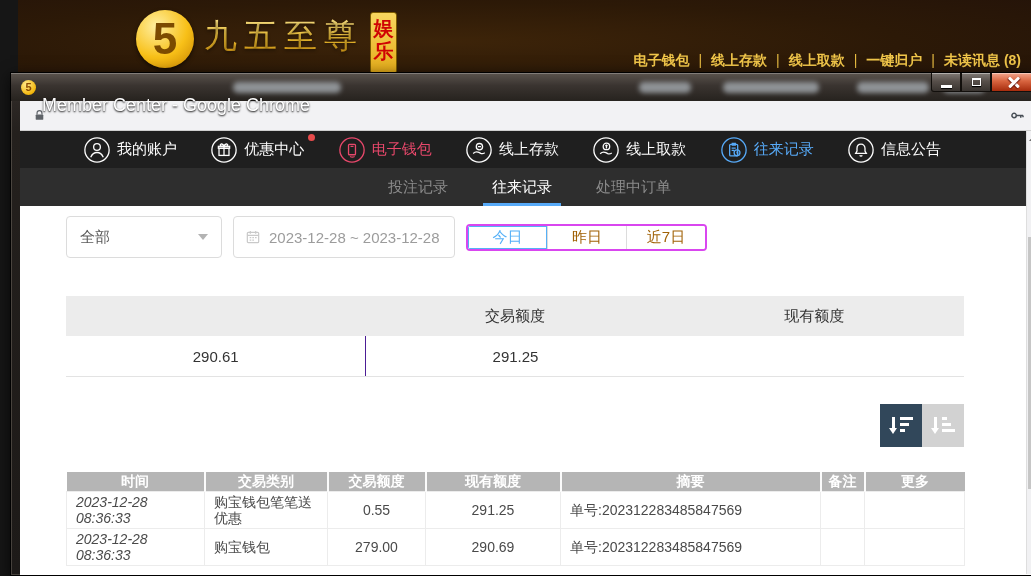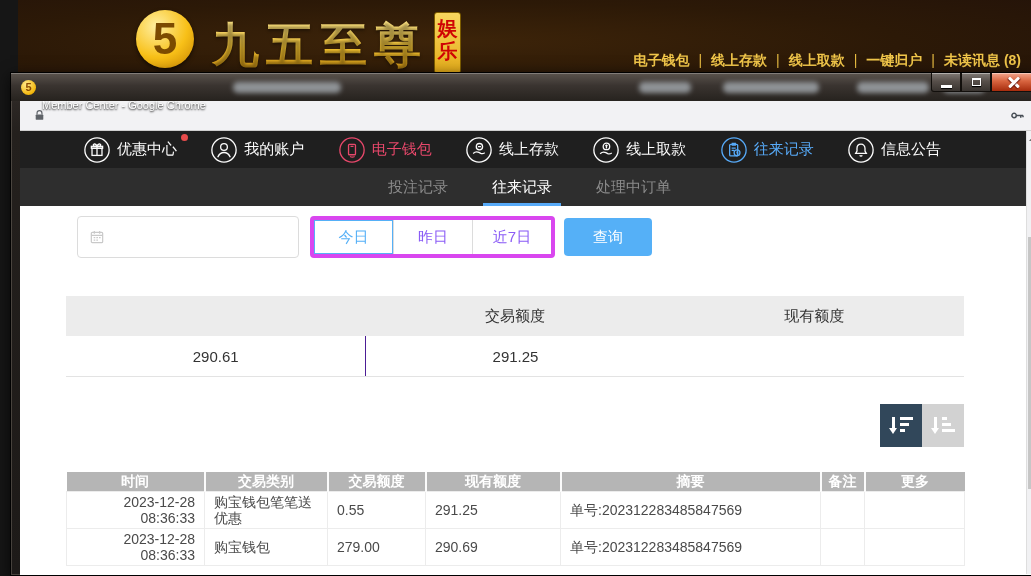--- a/index.html
+++ b/index.html
@@ -7,21 +7,21 @@
   body { position:relative; background:#161616; font-family:"Liberation Sans","DejaVu Sans",sans-serif; }
 
   
   .site-top { position:absolute; left:18px; top:0; right:0; height:92px;
     background:radial-gradient(ellipse at 42% 45%, #3d2409 0%, #2c1907 55%, #241309 100%); }
   .logo-wrap { position:absolute; left:118px; top:2px; display:flex; align-items:flex-start; }
   .logo-circle { width:58px; height:58px; margin-top:8px; border-radius:50%;
     background:radial-gradient(circle at 35% 28%, #ffefa0, #f8c018 55%, #c68200);
     color:#7c4b00; font-size:44px; font-weight:bold; display:flex; align-items:center; justify-content:center;
     box-shadow:0 2px 4px rgba(0,0,0,.6); }
-  .logo-title { font-size:47px; font-weight:bold; letter-spacing:7px; margin:12px 0 0 18px;
+  .logo-title { font-size:33px; font-weight:normal; letter-spacing:7px; margin:12px 0 0 10px;
     background:linear-gradient(#ffec9a, #f6c431 55%, #c8880a);
     -webkit-background-clip:text; background-clip:text; color:transparent;
     text-shadow:0 2px 3px rgba(0,0,0,.35); }
   .logo-badge { width:27px; margin:10px 0 0 6px; padding:4px 0 10px 0;
     background:linear-gradient(#f8d75f,#e5ac19); border:1px solid #7c5c00; border-radius:3px;
     color:#cf0404; font-weight:bold; font-size:20px; line-height:23px; text-align:center;
     word-break:break-all; }
   .top-links { position:absolute; right:10px; top:52px; display:flex; align-items:center;
     color:#f1c64a; font-size:14px; font-weight:bold; }
   .top-links .lnk { cursor:pointer; }
@@ -29,21 +29,21 @@
 
   
   .chrome-window { position:absolute; left:10px; top:72px; width:1030px; height:504px;
     background:linear-gradient(#4d4642,#2c2724 30px,#24201d 60px,#1d1a18); border:1px solid #000;
     box-shadow:inset 0 0 0 1px rgba(150,140,130,.35), 0 4px 14px rgba(0,0,0,.7); }
   .titlebar { height:28px; position:relative; display:flex; align-items:center; padding-left:10px;
     background:linear-gradient(#5a534d,#3a3430 45%,#282420 95%); box-shadow:inset 0 1px 0 rgba(255,255,255,.25); }
   .favicon { width:15px; height:15px; border-radius:50%; flex:0 0 15px;
     background:radial-gradient(circle at 35% 30%, #ffe98c, #f2b60c 70%, #c78400);
     color:#8a4a00; font-size:11px; font-weight:bold; line-height:15px; text-align:center; margin-right:6px; }
-  .win-title { color:#fff; font-size:11px; text-shadow:0 1px 2px #000; white-space:nowrap;margin-top:36px; }
+  .win-title { color:#fff; font-size:18px; text-shadow:0 1px 2px #000; white-space:nowrap;margin-top:36px; }
   .blur-blob { position:absolute; top:9px; height:11px; border-radius:5px; background:#b4bcc3;
     opacity:.7; filter:blur(2.5px); }
   .bb1{left:222px;width:108px;} .bb2{left:628px;width:52px;} .bb3{left:712px;width:96px;}
   .bb4{left:846px;width:72px;} .bb5{left:932px;width:42px;}
   .win-buttons { position:absolute; right:3px; top:0; display:flex; }
   .wbtn { width:30px; height:19px; border:1px solid #120f0c; border-top:none; cursor:pointer;
     display:flex; align-items:center; justify-content:center;
     background:linear-gradient(#817b76,#574f4a 45%,#393430);
     box-shadow:inset 0 1px 0 rgba(255,255,255,.4); }
   .wbtn.min  { border-radius:0 0 0 3px; }
@@ -85,24 +85,24 @@
 
   .content { padding:10px 0 0 46px; }
 
   .filter-row { display:flex; align-items:center; }
   .select { width:156px; height:42px; border:1px solid #dcdcdc; border-radius:4px; background:#fff;
     display:flex; align-items:center; padding:0 13px; color:#5a5a5a; font-size:15px; cursor:pointer; }
   .caret { margin-left:auto; width:0; height:0; border-left:5px solid transparent;
     border-right:5px solid transparent; border-top:6px solid #b3b3b3; }
   .date-box { margin-left:11px; width:222px; height:42px; border:1px solid #dcdcdc; border-radius:4px;
     display:flex; align-items:center; padding:0 11px; gap:8px; color:#9c9c9c; font-size:15px; cursor:pointer; }
-  .btn-group { margin-left:11px; display:flex; height:42px; border:4px solid #d946ef; border-radius:4px;
+  .btn-group { margin-left:11px; display:flex; height:27px; border:2px solid #d946ef; border-radius:4px;
     overflow:hidden; background:#fff; }
   .qbtn { width:79px; display:flex; align-items:center; justify-content:center; font-size:15px;
-    color:#8b5cf6; cursor:pointer; background:#fff; }
+    color:#a16207; cursor:pointer; background:#fff; }
   .qbtn + .qbtn { border-left:1px solid #dcdcdc; }
   .qbtn.active { color:#55b0f7; outline:1px solid #55b0f7; outline-offset:-1px; }
   .search-btn { margin-left:9px; width:88px; height:38px; border:none; border-radius:4px;
     background:#55b0f7; color:#fff; font-size:15px; cursor:pointer; }
 
   .summary { margin-top:38px; width:898px; font-size:15px; color:#333; }
   .sum-header, .sum-row { display:grid; grid-template-columns:1fr 1fr 1fr; }
   .sum-header { background:#ececec; height:40px; }
   .sum-header div, .sum-row div { display:flex; align-items:center; justify-content:center; }
   .sum-row { height:41px; border-bottom:1px solid #e3e3e3; background:#fff; }
@@ -119,22 +119,22 @@
   .sico .bar { position:absolute; left:11px; height:3px; background:#fff; }
   .sico.desc .b1{top:1px;width:13px;} .sico.desc .b2{top:7px;width:9px;} .sico.desc .b3{top:13px;width:5px;}
   .sico.asc  .b1{top:1px;width:5px;}  .sico.asc  .b2{top:7px;width:9px;}  .sico.asc  .b3{top:13px;width:13px;}
 
   table.records { margin-top:25px; width:898px; border-collapse:collapse; table-layout:fixed; font-size:14px; }
   .records th { background:#b5b5b5; color:#fff; font-weight:bold; height:16px; line-height:15px;
     padding:2px 4px; border-right:2px solid #fbfbfb; text-align:center; }
   .records th:last-child { border-right:none; }
   .records td { border:1px solid #ececec; height:36px; color:#4a4a4a; padding:2px 9px; line-height:16px;
     background:#fff; }
-  .records td.t-center { text-align:right; }
-  .records td.t-right  { text-align:left; }
+  .records td.t-center { text-align:left;font-style:italic; }
+  .records td.t-right  { text-align:center; }
   .c-time{width:138px;} .c-cat{width:123px;} .c-amt{width:98px;} .c-bal{width:135px;}
   .c-sum{width:260px;} .c-note{width:44px;} .c-more{width:100px;}
 
   
   .scrollbar { position:absolute; top:0; right:0; bottom:0; width:13px; background:#f1f1f3;
     border-left:1px solid #dedede; }
   .sb-up { height:14px; display:flex; align-items:center; justify-content:center; cursor:pointer; }
   .sb-up i { width:0; height:0; border-left:4px solid transparent; border-right:4px solid transparent;
     border-bottom:5px solid #6f6f6f; }
   .sb-thumb { position:absolute; left:1px; top:106px; width:11px; height:252px; background:#c6c6c6; cursor:pointer; }
@@ -195,34 +195,34 @@
         </svg>
       </span>
     </div>
 
     <div class="page">
 
       <div class="navbar">
         <div class="nav-item">
           <svg viewBox="0 0 24 24" fill="none" stroke="currentColor" stroke-width="1.2">
             <circle cx="12" cy="12" r="11.2"></circle>
+              <circle cx="12" cy="9.3" r="3.1"></circle>
+            <path d="M6.2 18.6c1.3-2.9 3.5-4.3 5.8-4.3s4.5 1.4 5.8 4.3"></path>
+          </svg>
+          <span>我的账户</span>
+        </div>
+        <div class="nav-item">
+          <svg viewBox="0 0 24 24" fill="none" stroke="currentColor" stroke-width="1.2">
+            <circle cx="12" cy="12" r="11.2"></circle>
             <rect x="7.4" y="10.4" width="9.2" height="6.6"></rect>
               <rect x="6.8" y="8.6" width="10.4" height="1.8"></rect>
             <path d="M12 8.6v8.4 M12 8.4C11 6 8.6 6 8.6 7.4S10.6 9 12 8.4z M12 8.4c1-2.4 3.4-2.4 3.4-1S13.4 9 12 8.4z"></path>
           </svg>
           <span>优惠中心</span>
           <span class="nav-dot"></span>
-        </div>
-        <div class="nav-item">
-          <svg viewBox="0 0 24 24" fill="none" stroke="currentColor" stroke-width="1.2">
-            <circle cx="12" cy="12" r="11.2"></circle>
-              <circle cx="12" cy="9.3" r="3.1"></circle>
-            <path d="M6.2 18.6c1.3-2.9 3.5-4.3 5.8-4.3s4.5 1.4 5.8 4.3"></path>
-          </svg>
-          <span>我的账户</span>
         </div>
         <div class="nav-item pink">
           <svg viewBox="0 0 24 24" fill="none" stroke="currentColor" stroke-width="1.2">
             <circle cx="12" cy="12" r="11.2"></circle>
             <rect x="8.8" y="6.8" width="6.4" height="9.6" rx="0.8"></rect>
             <path d="M10.6 8.6h2.8 M10.2 18c1.4.8 2.8.8 4.2 0"></path>
           </svg>
           <span>电子钱包</span>
         </div>
         <div class="nav-item">
@@ -263,32 +263,36 @@
 
       <div class="subtabs">
         <div class="tab">投注记录</div>
         <div class="tab active">往来记录</div>
         <div class="tab">处理中订单</div>
       </div>
 
       <div class="content">
 
         <div class="filter-row">
+          <div class="select">
+            <span>全部</span>
+            <span class="caret"></span>
+          </div>
           <div class="date-box">
             <svg viewBox="0 0 24 24" width="16" height="16" fill="none" stroke="#c9c9c9" stroke-width="1.8">
               <rect x="3.5" y="5" width="17" height="15.5" rx="1.5"></rect>
               <path d="M3.5 9.6h17 M8 3v4 M16 3v4 M7 13h2.4 M11 13h2.4 M15 13h2.4 M7 16.6h2.4 M11 16.6h2.4"></path>
             </svg>
+            <span>2023-12-28 ~ 2023-12-28</span>
           </div>
           <div class="btn-group">
             <div class="qbtn active">今日</div>
             <div class="qbtn">昨日</div>
             <div class="qbtn">近7日</div>
           </div>
-          <button class="search-btn">查询</button>
         </div>
 
         <div class="summary">
           <div class="sum-header">
             <div></div>
             <div>交易额度</div>
             <div>现有额度</div>
           </div>
           <div class="sum-row">
             <div>290.61</div>

